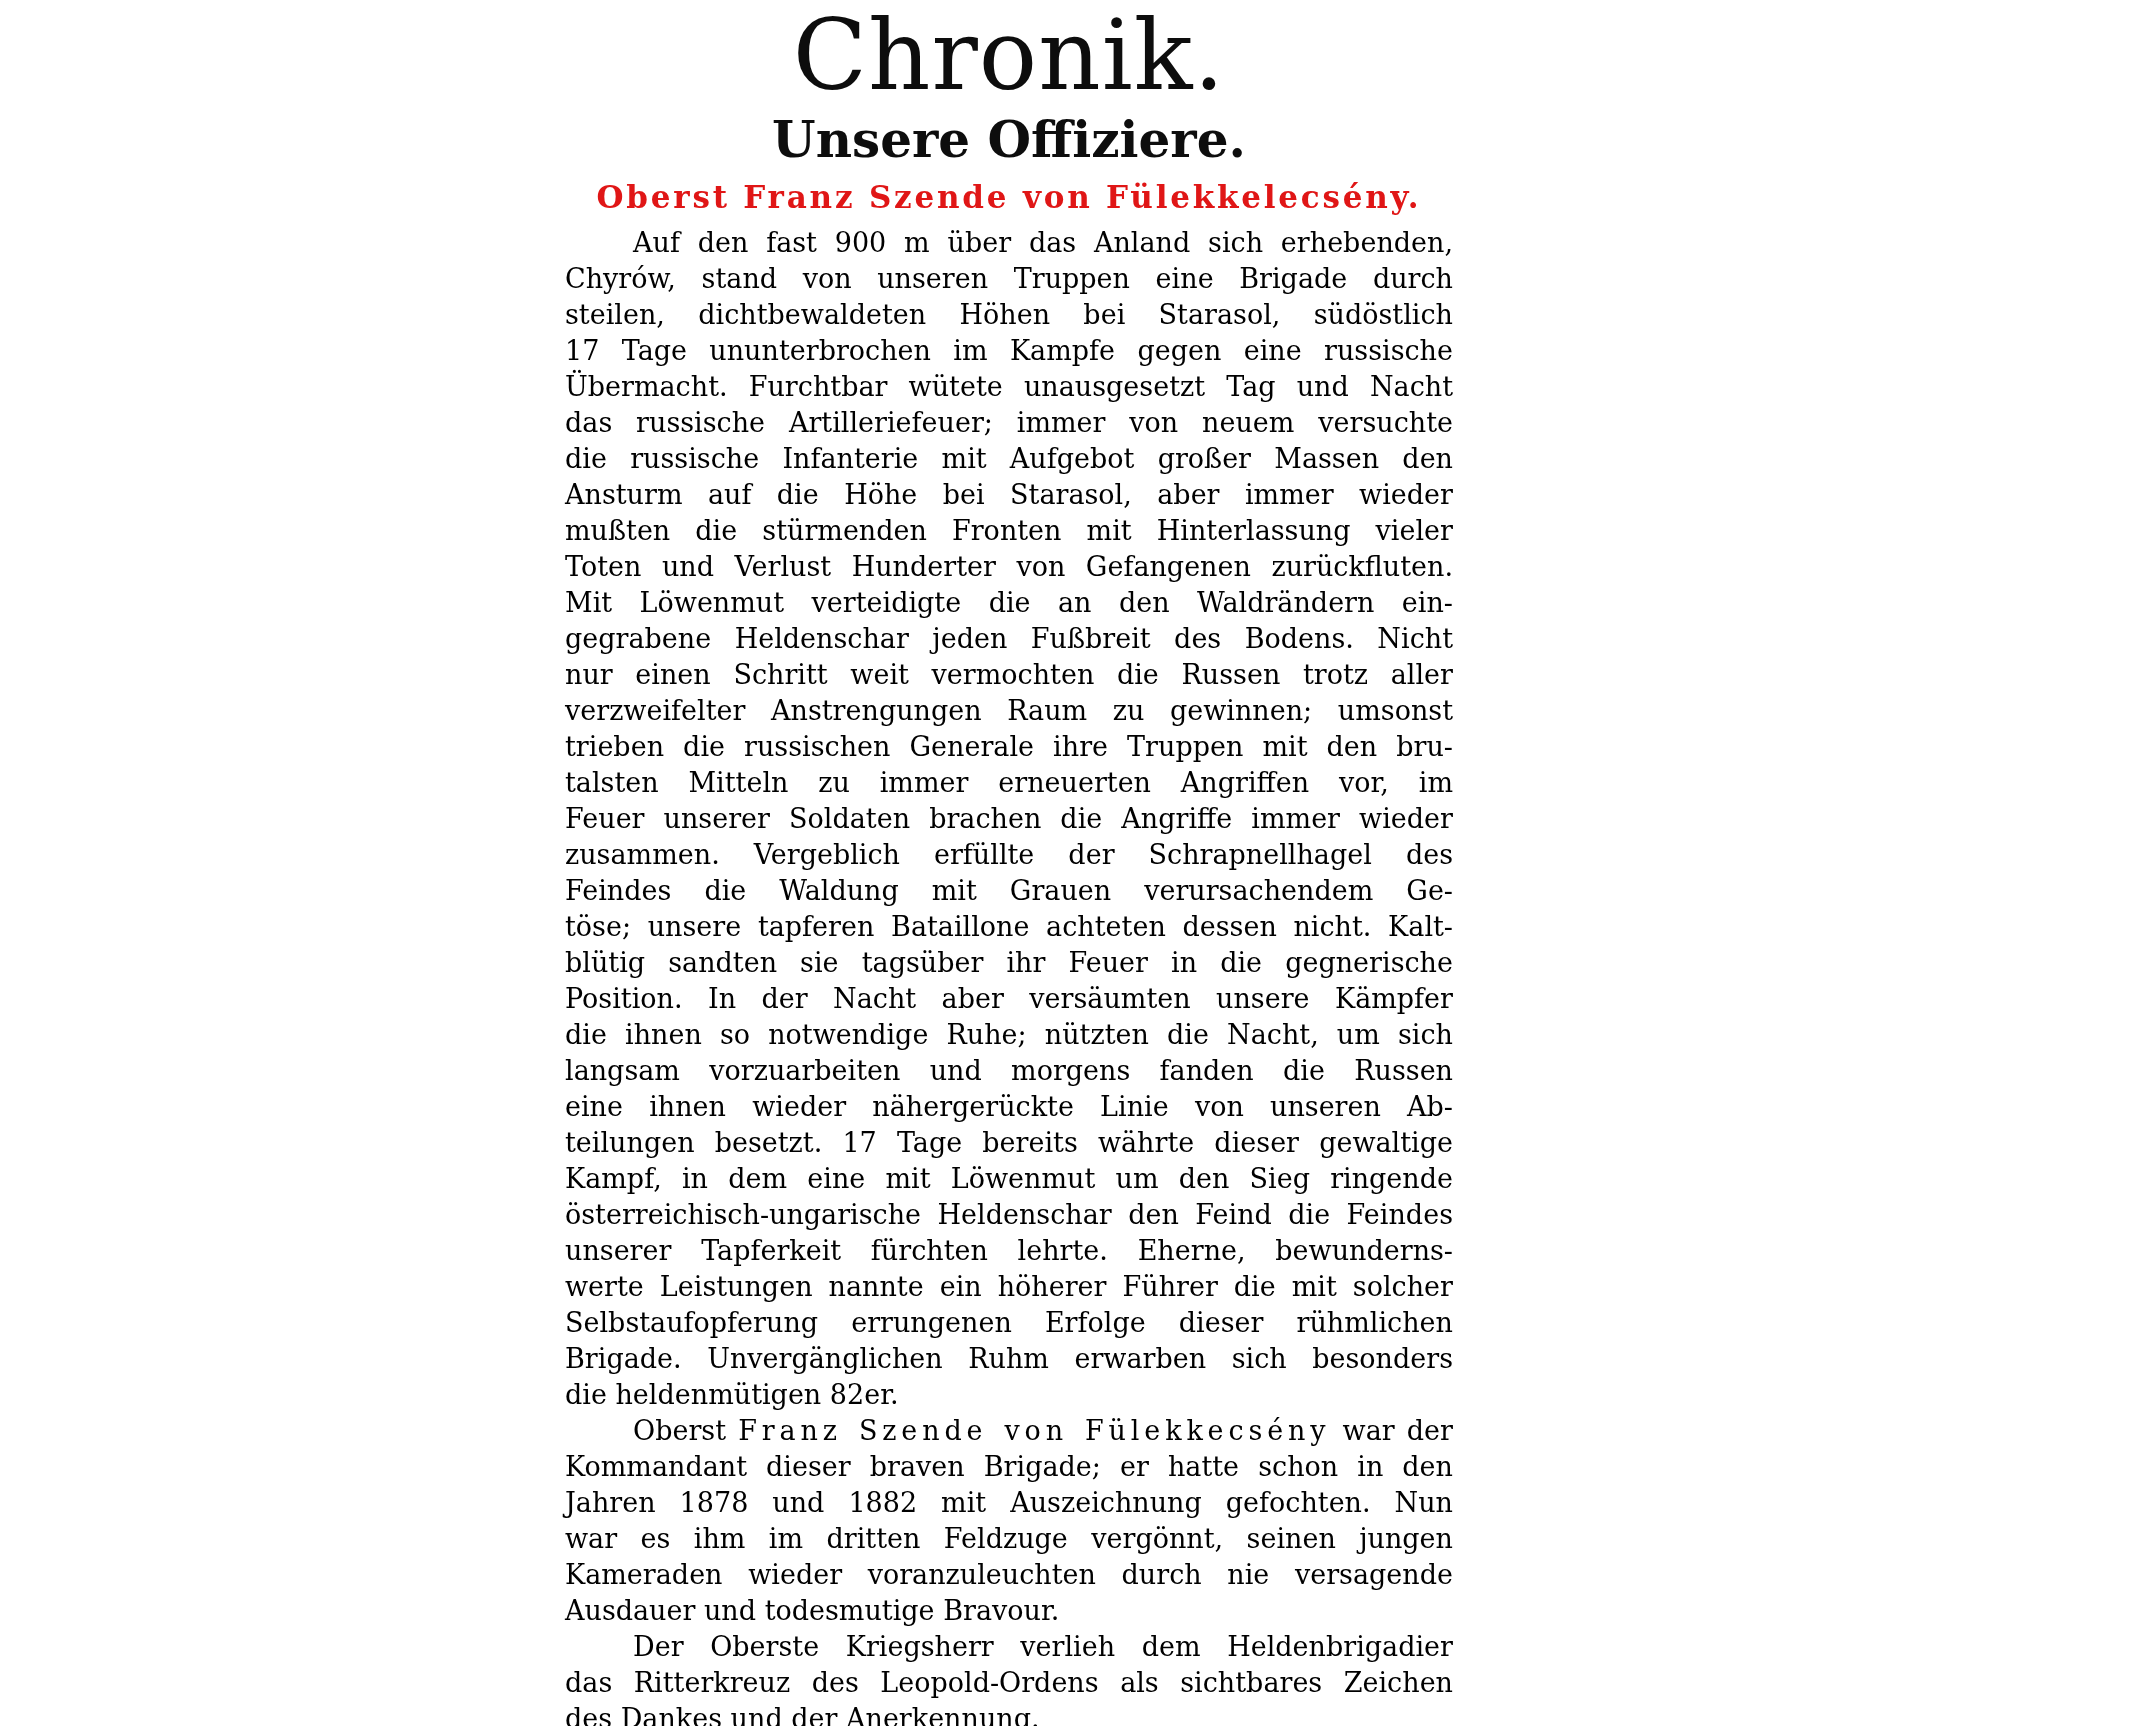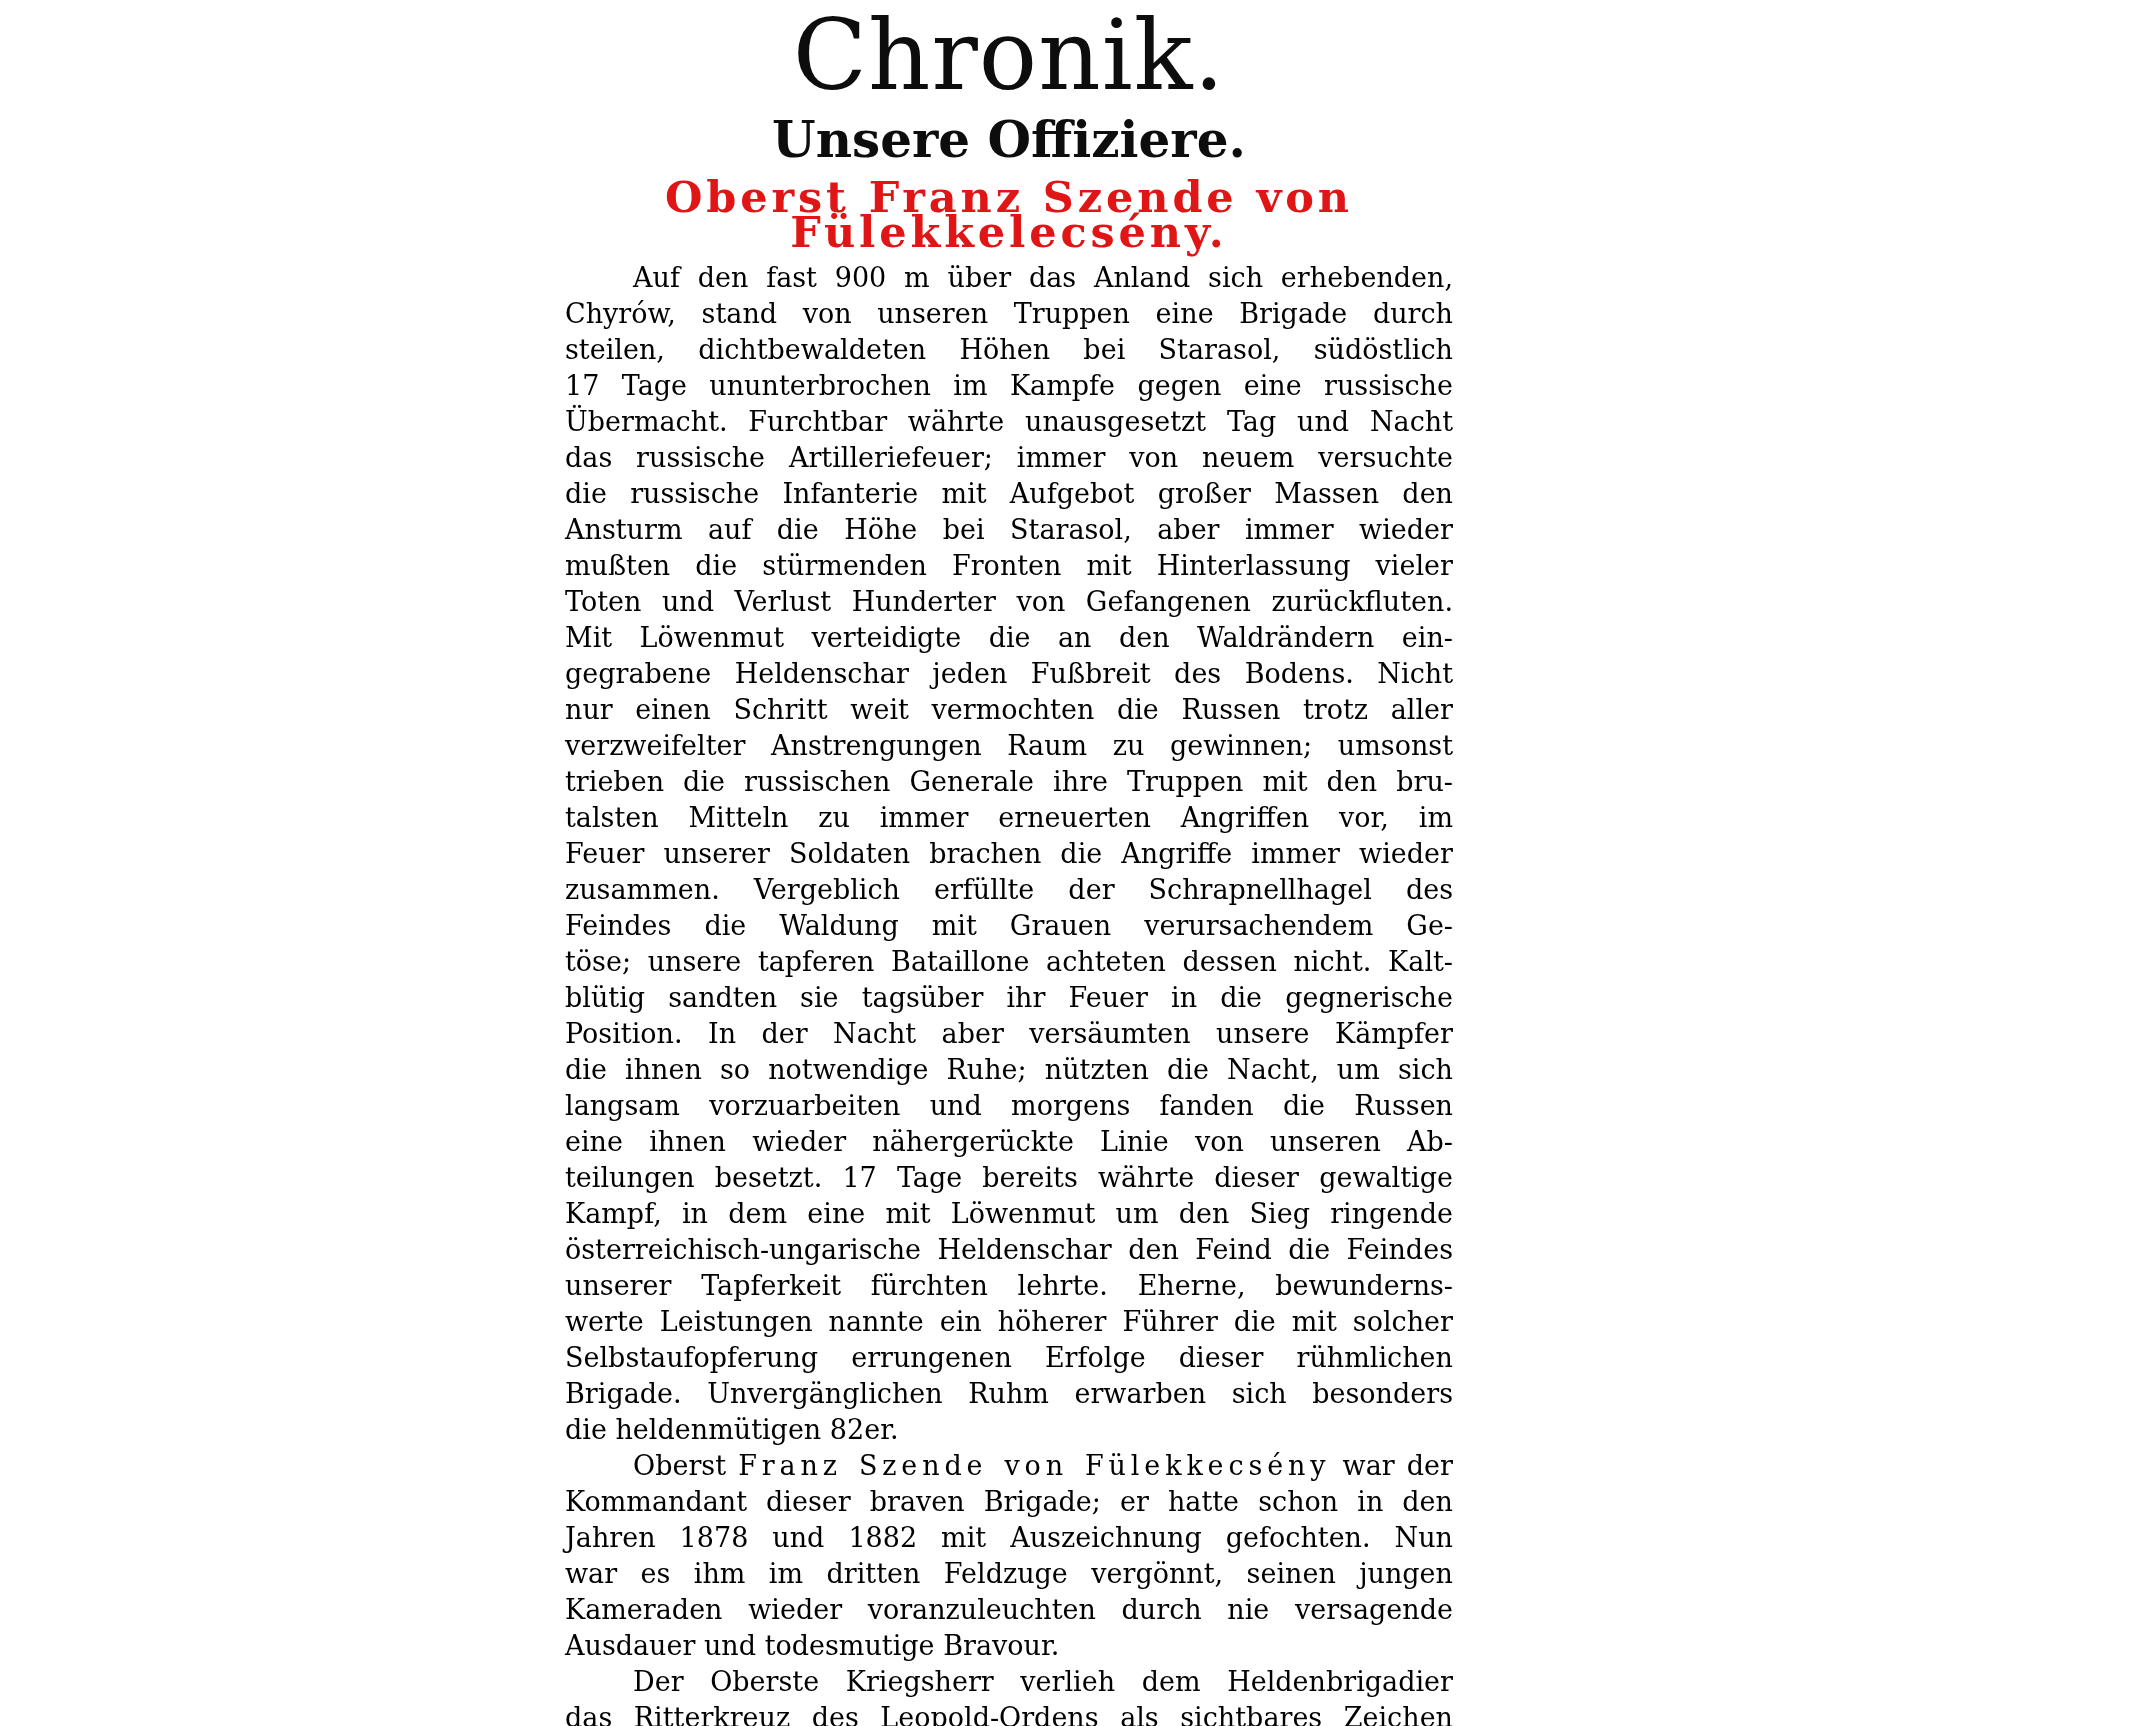--- a/index.html
+++ b/index.html
@@ -28,21 +28,21 @@
   h2.subtitle{
     margin:9.7px 0 0 0;
     font-size:50px;
     line-height:52px;
     text-align:center;
     font-weight:bold;
     color:#0d0d0d;
   }
   h3.redhead{
     margin:13.5px 0 0 0;
-    font-size:43px;
+    font-size:31px;
     line-height:35px;
     text-align:center;
     font-weight:bold;
     letter-spacing:0.09em;
   }
   .body{
     margin-top:9.7px;
   }
   .bline{
     font-size:27px;
@@ -61,21 +61,21 @@
 <div class="page">
   <div class="column">
     <h1 class="title">Chronik.</h1>
     <h2 class="subtitle">Unsere Offiziere.</h2>
     <h3 class="redhead" style="color: rgb(224, 22, 22);">Oberst Franz Szende von Fülekkelecsény.</h3>
     <div class="body" id="article-body">
         <div class="bline indent">Auf den fast 900 m über das Anland sich erhebenden,</div>
         <div class="bline">Chyrów, stand von unseren Truppen eine Brigade durch</div>
         <div class="bline">steilen, dichtbewaldeten Höhen bei Starasol, südöstlich</div>
         <div class="bline">17 Tage ununterbrochen im Kampfe gegen eine russische</div>
-        <div class="bline">Übermacht. Furchtbar währte unausgesetzt Tag und Nacht</div>
+        <div class="bline">Übermacht. Furchtbar wütete unausgesetzt Tag und Nacht</div>
         <div class="bline">das russische Artilleriefeuer; immer von neuem versuchte</div>
         <div class="bline">die russische Infanterie mit Aufgebot großer Massen den</div>
         <div class="bline">Ansturm auf die Höhe bei Starasol, aber immer wieder</div>
         <div class="bline">mußten die stürmenden Fronten mit Hinterlassung vieler</div>
         <div class="bline">Toten und Verlust Hunderter von Gefangenen zurückfluten.</div>
         <div class="bline">Mit Löwenmut verteidigte die an den Waldrändern ein-</div>
         <div class="bline">gegrabene Heldenschar jeden Fußbreit des Bodens. Nicht</div>
         <div class="bline">nur einen Schritt weit vermochten die Russen trotz aller</div>
         <div class="bline">verzweifelter Anstrengungen Raum zu gewinnen; umsonst</div>
         <div class="bline">trieben die russischen Generale ihre Truppen mit den bru-</div>

